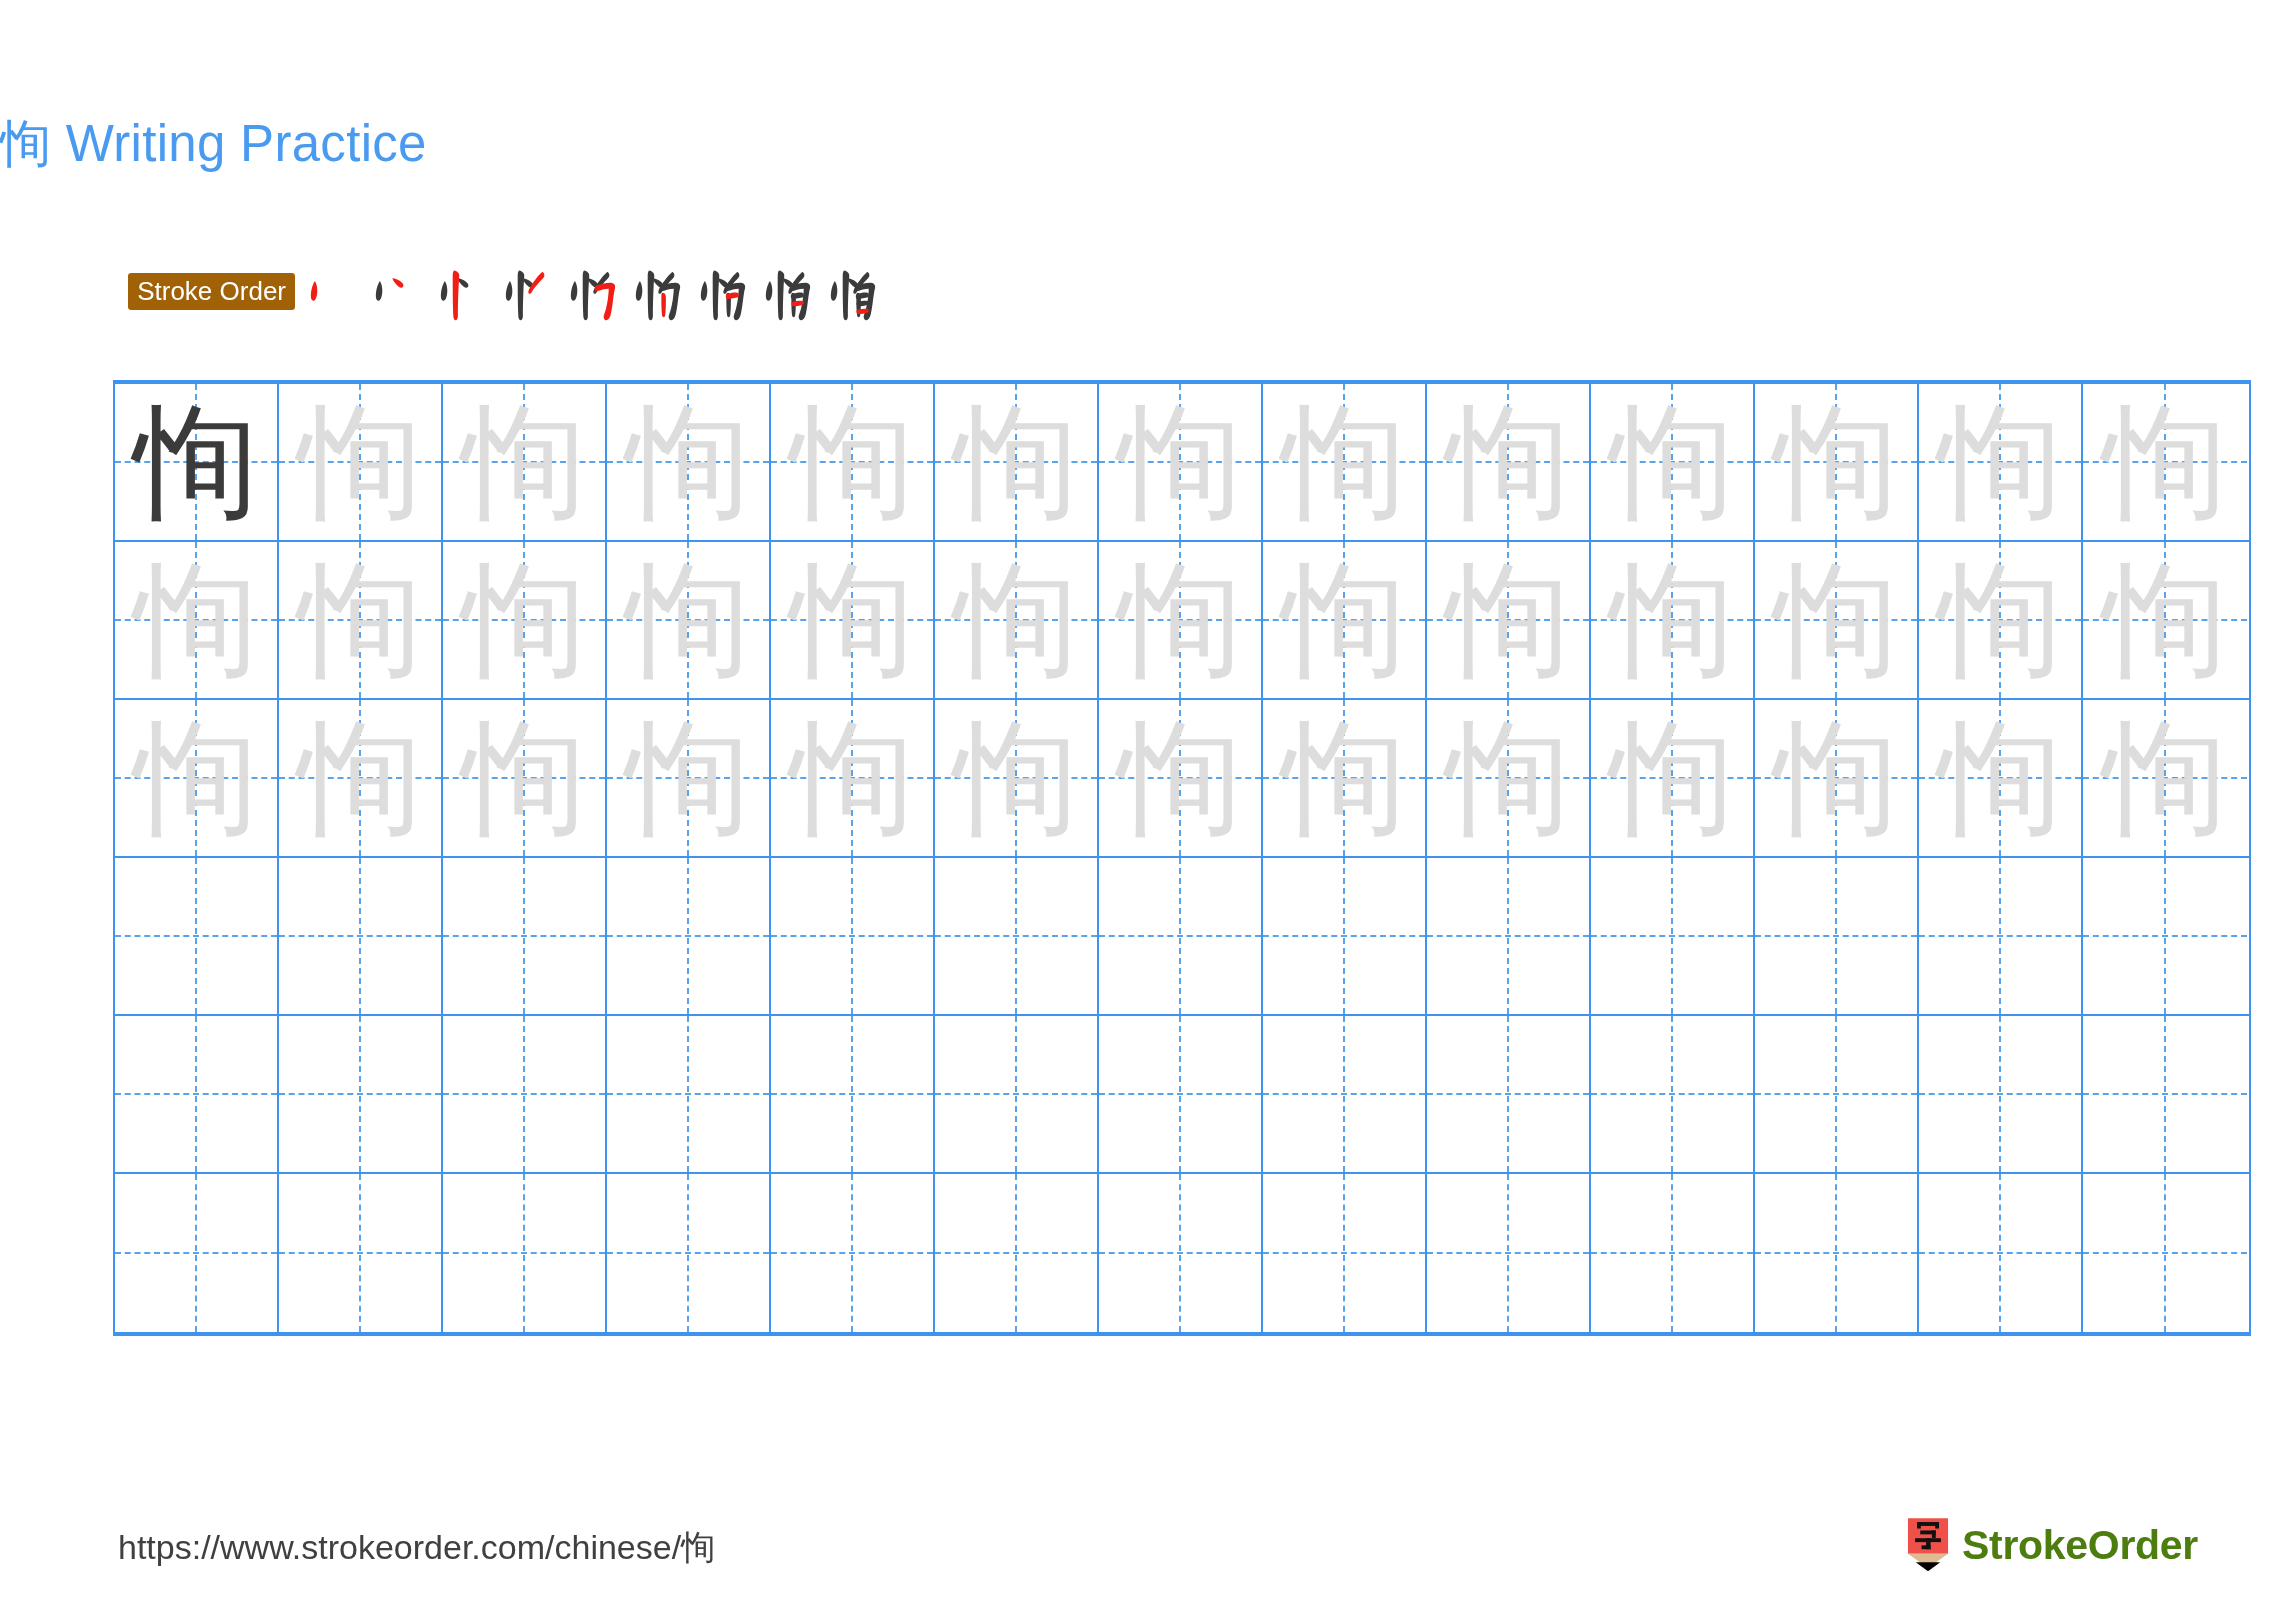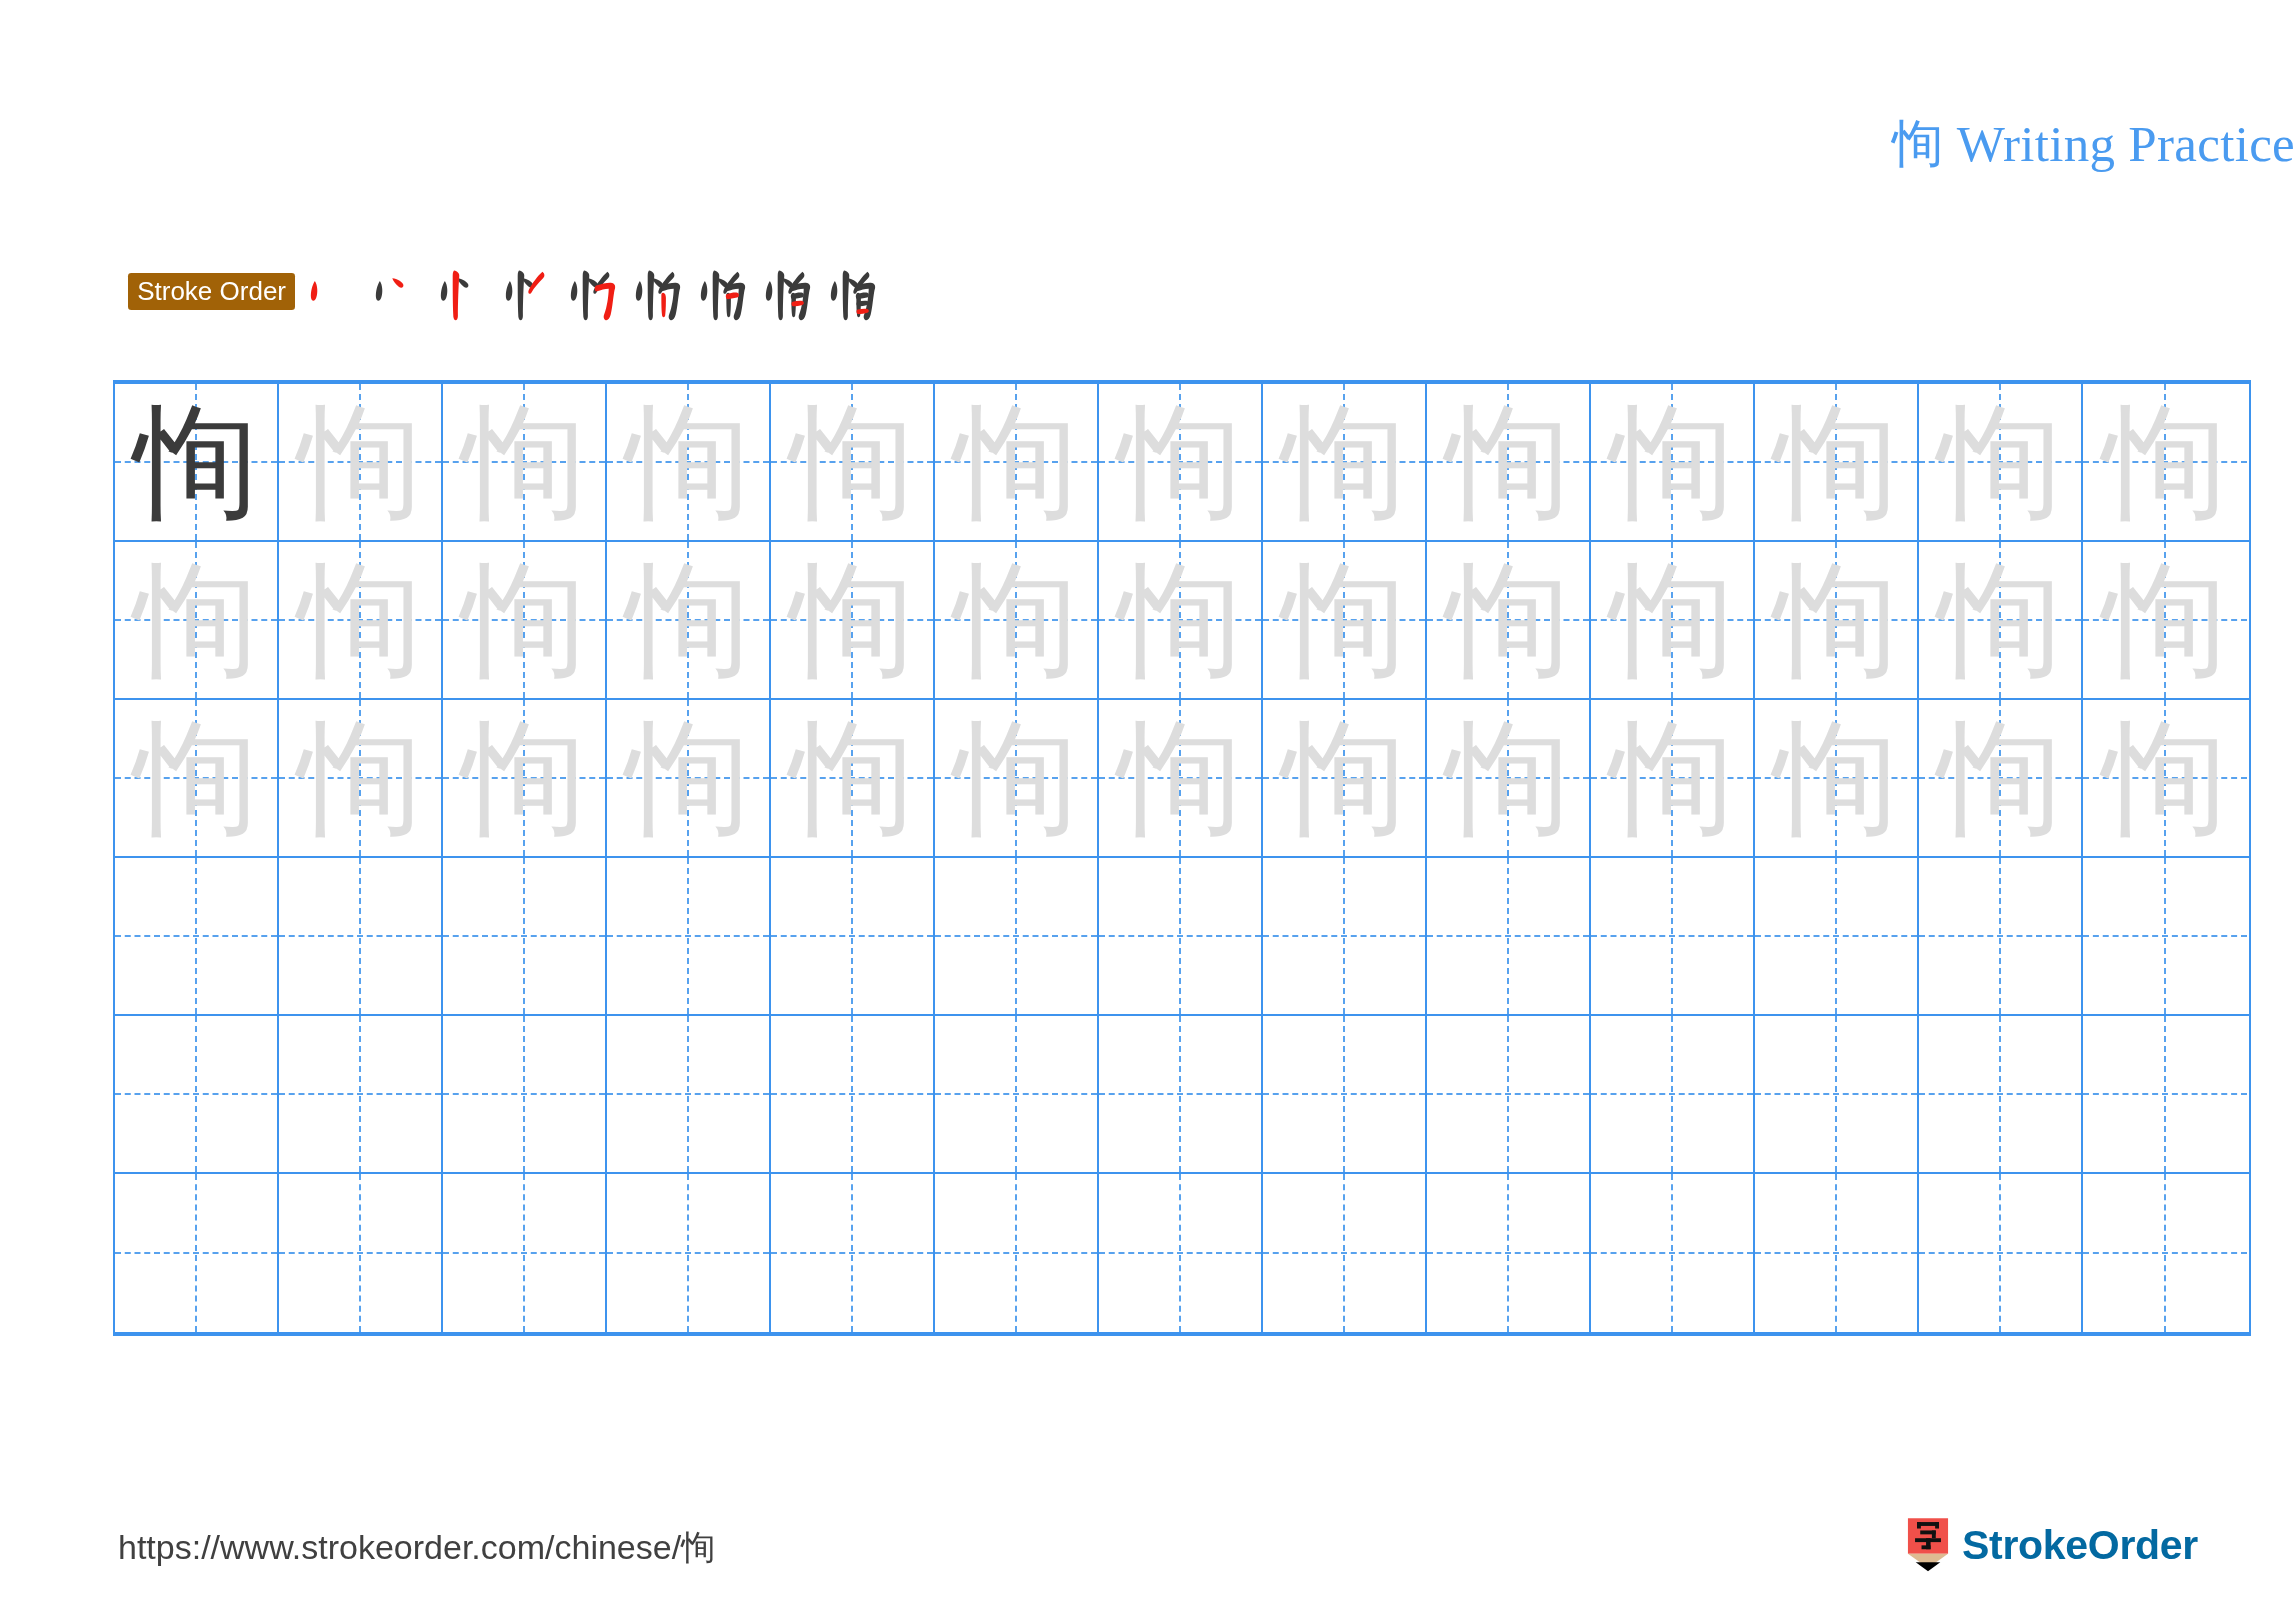--- a/index.html
+++ b/index.html
@@ -14,27 +14,26 @@
     font-family: "Liberation Sans", sans-serif;
     overflow: hidden;
   }
 
   
   .page-title {
     position: absolute;
     top: 110px;
     left: 0;
     width: 2295px;
-    text-align: right;
+    text-align: left;
     font-size: 51px;
     font-weight: 400;
     color: #4a9bf0;
     letter-spacing: 0.3px;
     white-space: nowrap;
-    font-family: Liberation Serif, serif;
   }
 
   
   .stroke-order-row {
     position: absolute;
     top: 252px;
     left: 128px;
     display: flex;
     align-items: center;
     height: 79px;
@@ -149,21 +148,21 @@
   }
   .logo-mark {
     width: 44px;
     height: 60px;
     margin-right: 11.8px;
     flex: 0 0 auto;
   }
   .logo-text {
     font-size: 41px;
     font-weight: bold;
-    color: #0369a1;
+    color: #4d7c0f;
     letter-spacing: -0.3px;
     white-space: nowrap;
   }
 </style>
 </head>
 <body>
 
 <div class="page-title">恂 Writing Practice</div>
 
 <div class="stroke-order-row">

